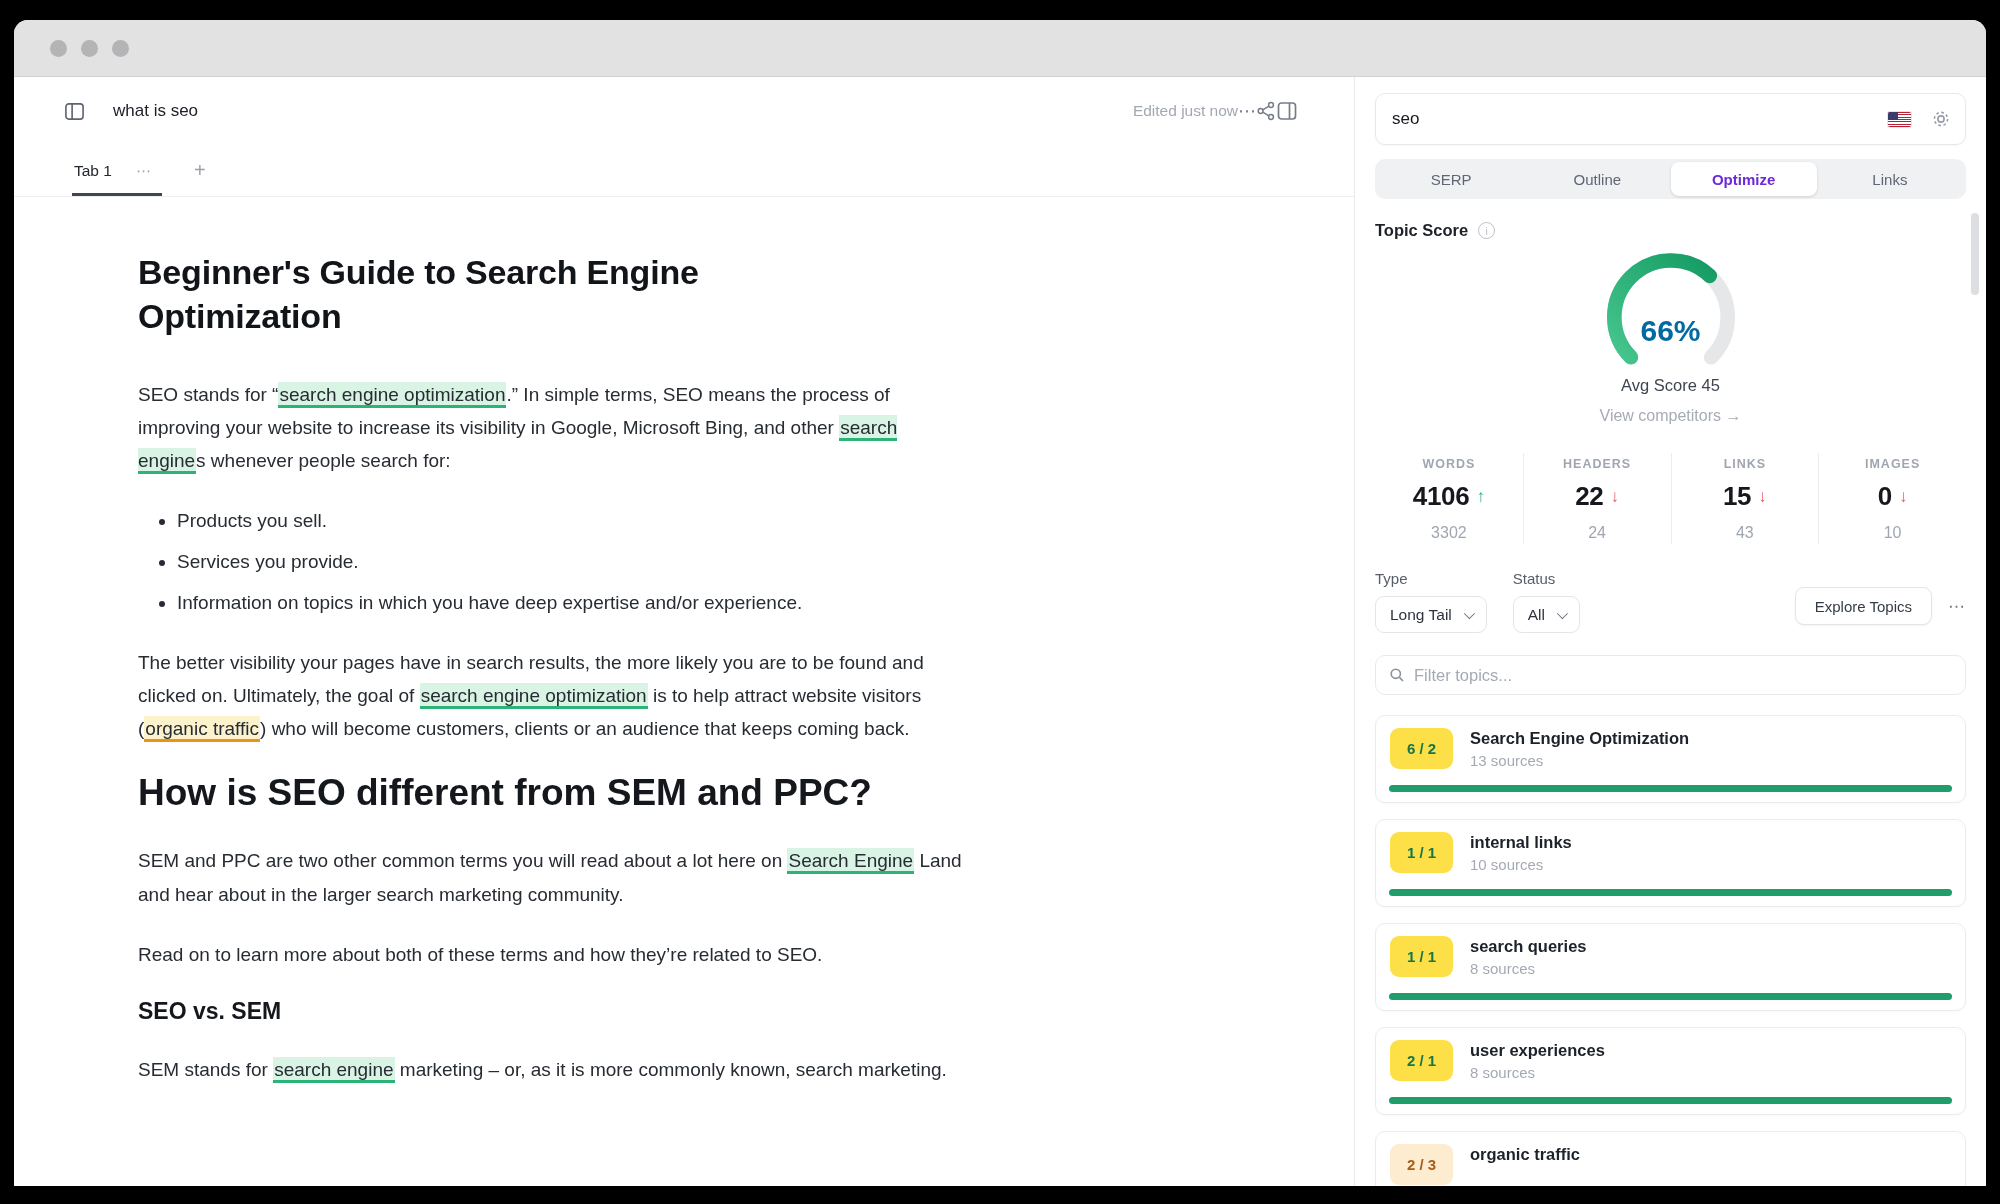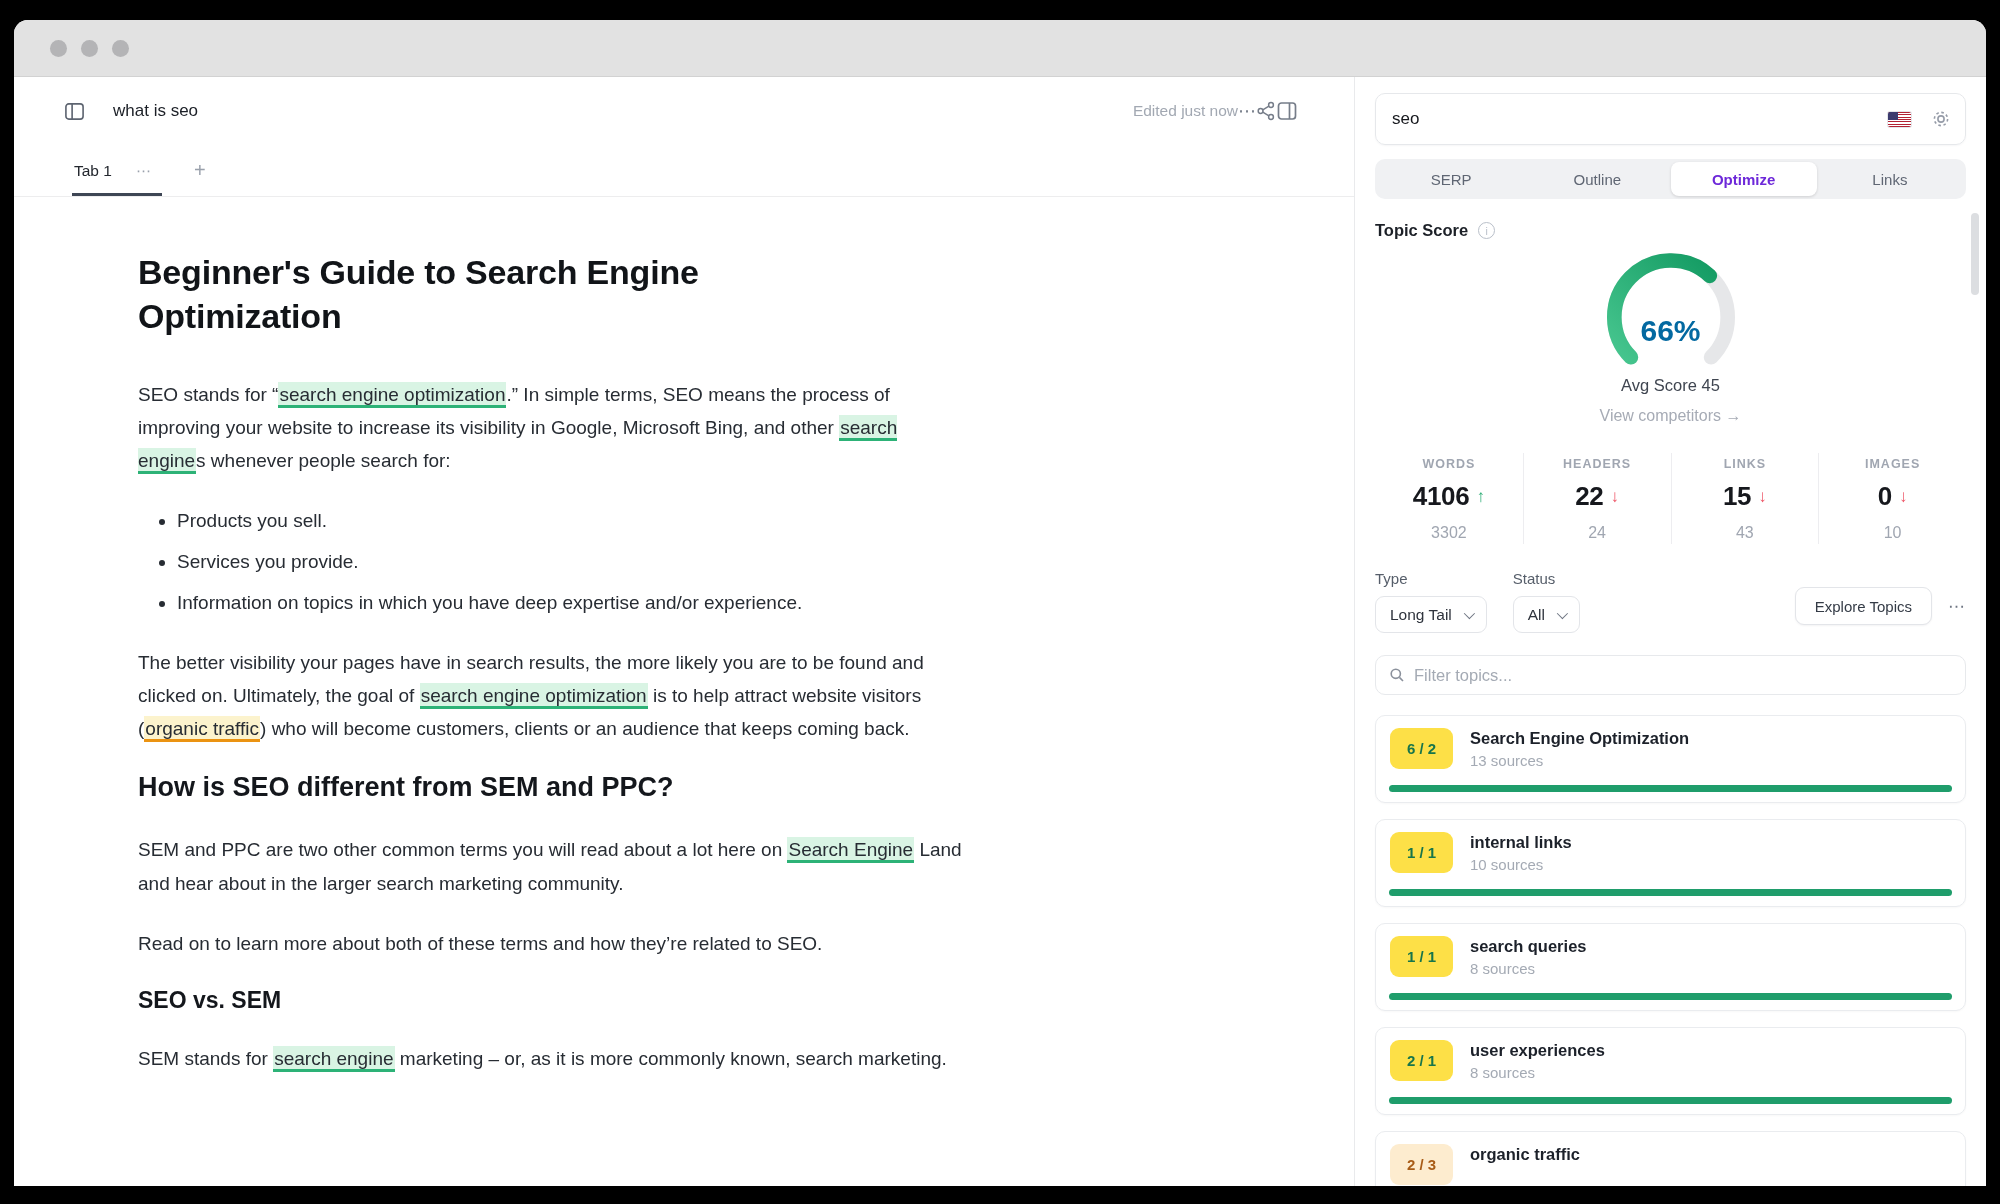--- a/index.html
+++ b/index.html
@@ -33,21 +33,21 @@
   .edited{ font-size:15.5px; color:#a2a8b2; }
   .icon-btn{ background:none; border:none; cursor:pointer; color:#767d89; display:flex; align-items:center; font-size:18px; }
   .tabbar{ display:flex; align-items:flex-end; padding:14px 40px 0 58px; border-bottom:1px solid #ededee; flex:none; }
   .tab{ display:flex; align-items:center; gap:24px; padding:0 10px 13px 2px; border-bottom:3px solid #3e4654; }
   .tab-label{ font-size:15.5px; font-weight:500; color:#23272e; }
   .tab-dots{ color:#9aa1ac; font-size:15px; letter-spacing:1px; }
   .tab-add{ margin-left:32px; padding-bottom:14px; color:#9aa1ac; font-size:20px; background:none; border:none; cursor:pointer; }
   .doc{ flex:1; overflow:hidden; padding:54px 40px 0 124px; }
   .doc-inner{ max-width:832px; }
   .doc h1{ font-size:34px; line-height:1.28; font-weight:700; color:#111418; max-width:690px; margin:0 0 40px; letter-spacing:-.2px; }
-  .doc h2{ font-size:27px; font-weight:700; color:#14171c; margin:16px 0 30px; }
+  .doc h2{ font-size:37px; font-weight:700; color:#14171c; margin:16px 0 30px; }
   .doc h3{ font-size:23px; font-weight:700; color:#14171c; margin:12px 0 28px; }
   .doc p{ font-size:19px; line-height:1.74; margin:0 0 27px; color:#272c33; }
   .doc ul{ margin:0 0 27px 9px; padding-left:30px; }
   .doc li{ font-size:19px; line-height:1.74; margin-bottom:8px; color:#272c33; }
   .mark-green{ background:#d9f4e4; border-bottom:3px solid #2db277; padding:2px 1px 0; }
   .mark-yellow{ background:#fcf3cd; border-bottom:3px solid #eb9312; padding:2px 1px 0; }
 
   
   .panel{ width:631px; flex:none; position:relative; padding:16px 20px 0; overflow:hidden; background:#fff; }
   .searchbox{ height:52px; border:1px solid #e6e8eb; border-radius:10px; display:flex; align-items:center;

